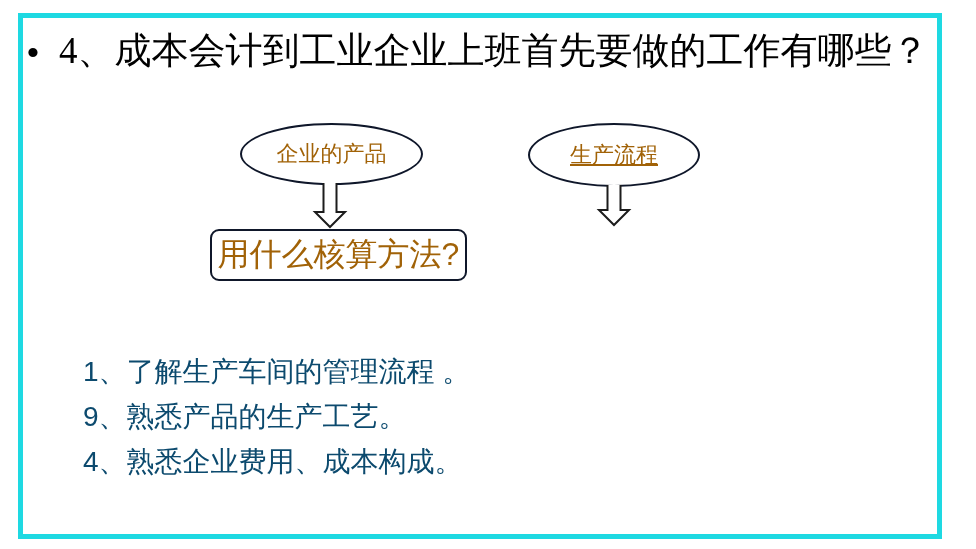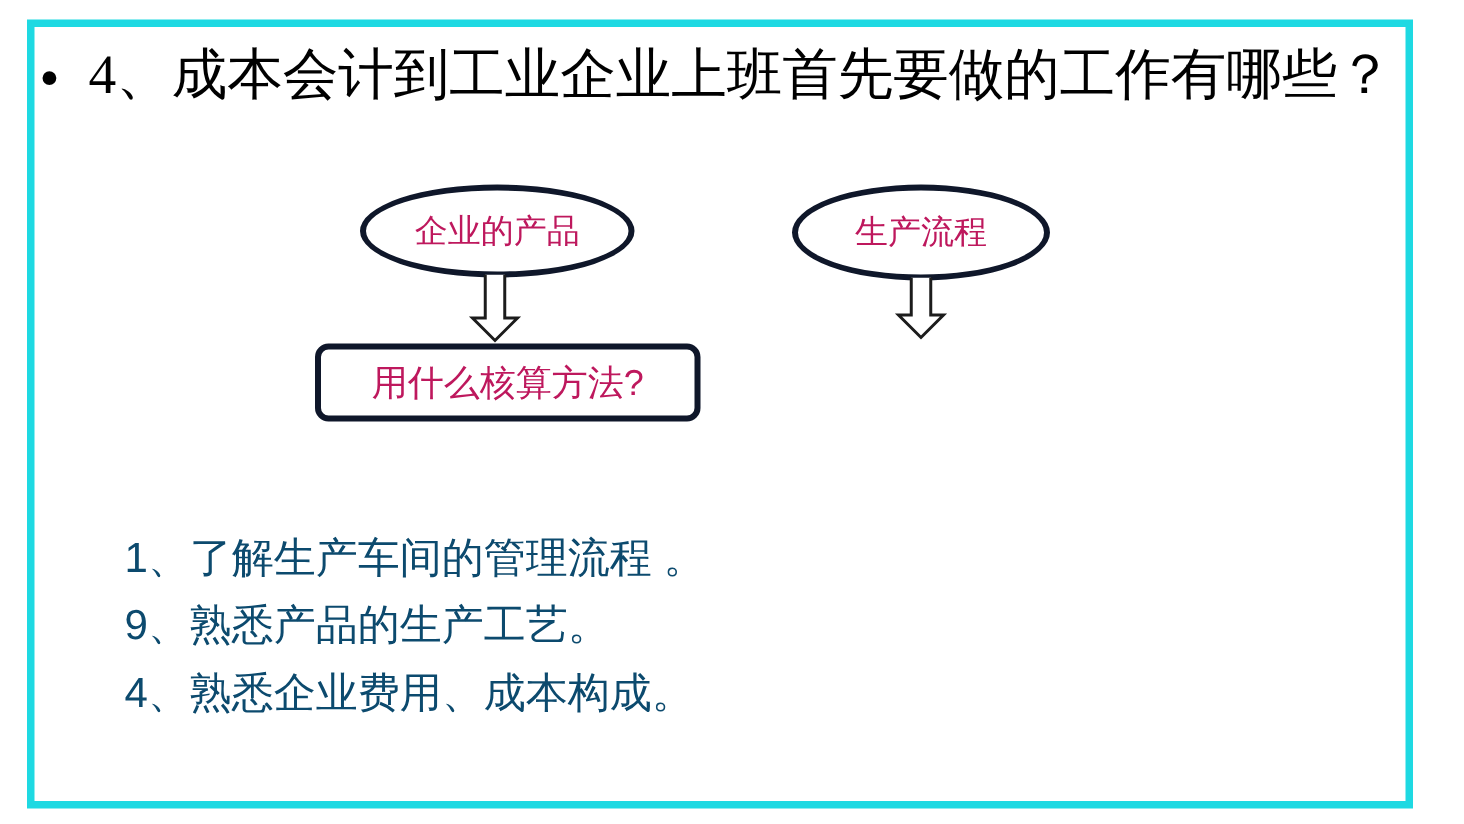--- a/index.html
+++ b/index.html
@@ -44,31 +44,31 @@
     line-height: 44px;
     color: #000000;
     white-space: nowrap;
     letter-spacing: 0px;
   }
   
   .shape {
     position: absolute;
     box-sizing: border-box;
     background: #ffffff;
-    border: 4px solid #0f172a;
+    border: 2px solid #0f172a;
     display: flex;
     align-items: center;
     justify-content: center;
-    color: #be185d;
+    color: #a16207;
     text-align: center;
   }
   .ellipse { border-radius: 50%; font-size: 22px; }
-  .rounded-box { border-radius: 9px; font-size: 24px; justify-content: center; }
+  .rounded-box { border-radius: 9px; font-size: 32px; justify-content: center; }
   #ellipse-products { left: 217px; top: 105px; width: 183px; height: 62px; }
-  #ellipse-process  { left: 505px; top: 105px; width: 172px; height: 64px; }
+  #ellipse-process  { left: 505px; top: 105px; width: 172px; height: 64px; text-decoration: underline; }
   #box-method { left: 187px; top: 211px; width: 257px; height: 52px; }
   #box-how    { left: 472px; top: 209px; width: 258px; height: 56px; font-weight: 500; }
   .down-arrow { position: absolute; }
   #arrow-1 { left: 289px; top: 165px; }
   #arrow-2 { left: 573px; top: 167px; }
   
   .todo-list {
     position: absolute;
     left: 60px;
     top: 331px;

